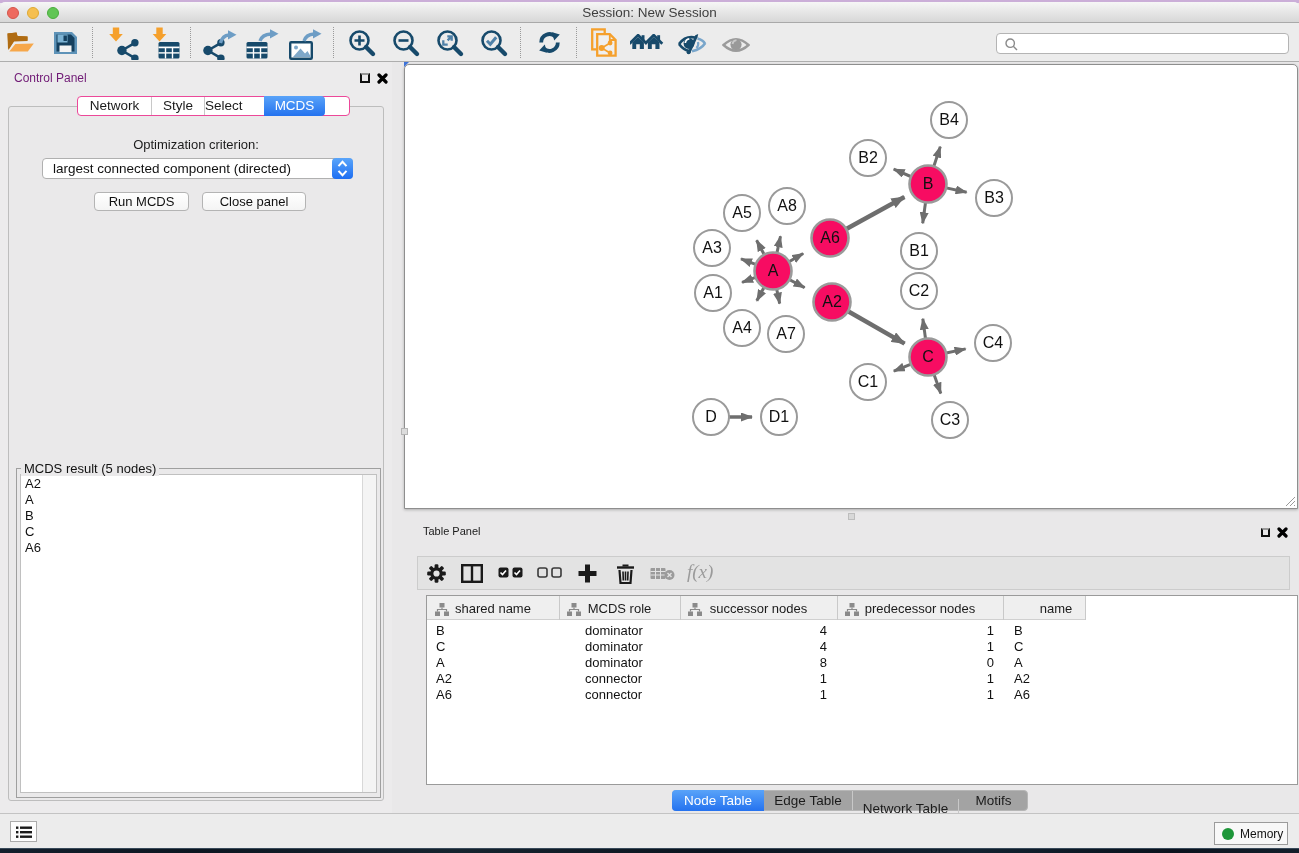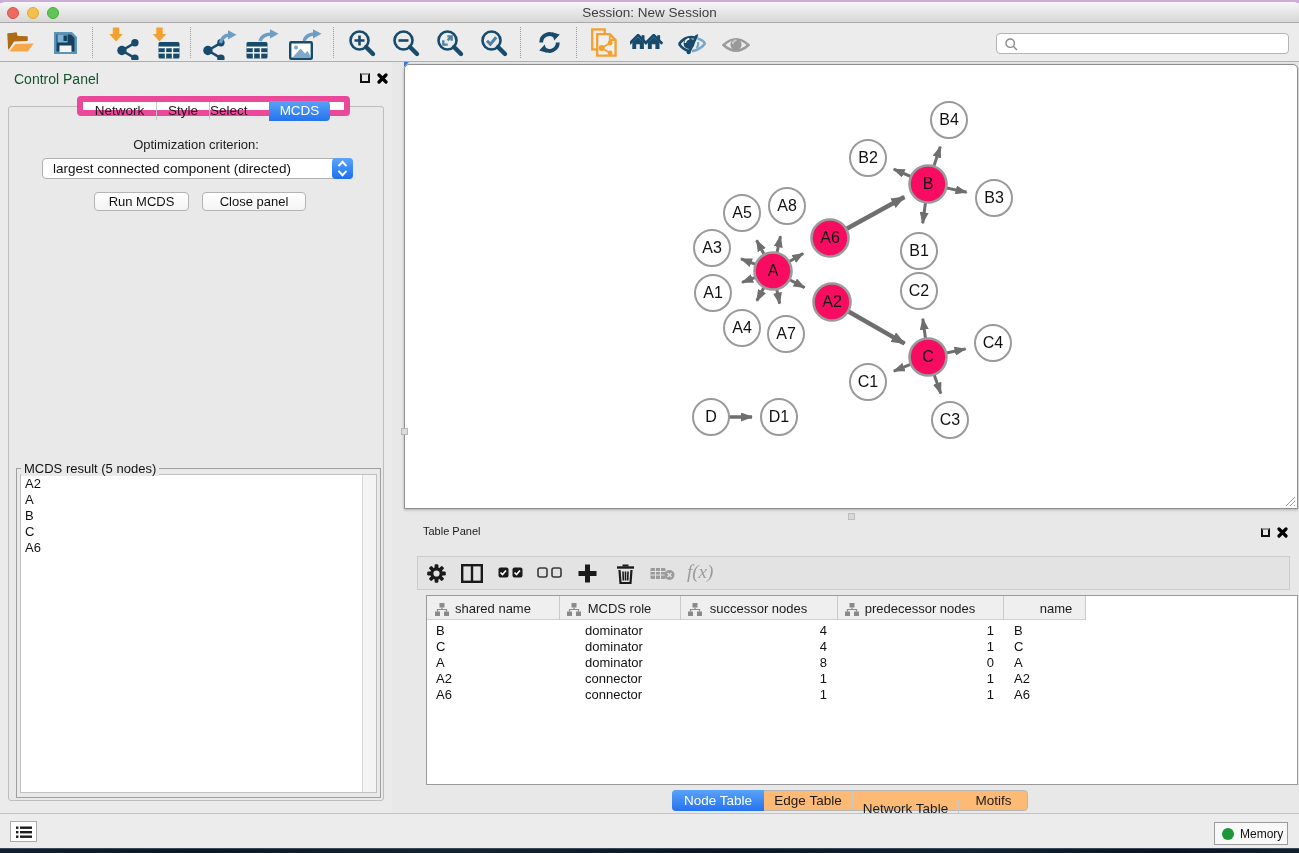--- a/index.html
+++ b/index.html
@@ -145,27 +145,27 @@
     <circle cx="14" cy="8.6" r="5.6" fill="#999999"></circle>
     <path d="M10.5,8 A 4.5,4.5 0 0 1 14.5,4.2" fill="none" stroke="#c9c9c9" stroke-width="1.8"></path>
   </svg>
 <div class="abs" style="left:996px;top:33px;width:293px;height:21px;background:#fff;border:1px solid #b4b4b4;border-radius:4px;">
 <svg class="abs" style="left:7px;top:3px;" width="15" height="15" viewBox="0 0 15 15">
       <circle cx="6.2" cy="6.2" r="4.2" fill="none" stroke="#8a8a8a" stroke-width="1.4"></circle>
       <line x1="9.3" y1="9.3" x2="13" y2="13" stroke="#8a8a8a" stroke-width="1.4"></line>
     </svg>
 </div>
 <div class="abs" style="left:0;top:62px;width:392px;height:751px;background:#ecebec;"></div>
-<div class="abs" style="left:14px;top:71px;font-size:14px;color:#14532d;">Control Panel</div>
+<div class="abs" style="left:14px;top:71px;font-size:12px;color:#701a75;">Control Panel</div>
 <div class="abs" style="left:360px;top:73px;width:10px;height:10px;border:2px solid #111;border-top-color:#999;"></div>
 <svg class="abs" style="left:377px;top:73px;" width="11" height="11" viewBox="0 0 11 11">
     <path d="M2,2 L9,9 M9,2 L2,9" stroke="#000" stroke-width="3.2" stroke-linecap="round"></path>
   </svg>
 <div class="abs" style="left:8px;top:106px;width:376px;height:695px;border:1px solid #bdbdbd;border-radius:3px;background:#eae9ea;"></div>
-<div class="abs" style="left:77px;top:96px;width:273px;height:20px;background:#fff;border:6px solid #ec4899;border-radius:4px;font-size:13.5px;color:#1b1b1b;">
+<div class="abs" style="left:77px;top:96px;width:273px;height:20px;background:#fff;border:1px solid #ec4899;border-radius:4px;font-size:13.5px;color:#1b1b1b;">
 <div class="abs" style="left:0;top:0;width:74px;height:18px;line-height:18px;text-align:center;border-right:1px solid #c8c8c8;">Network</div>
 <div class="abs" style="left:74px;top:0;width:53px;height:18px;line-height:18px;text-align:center;border-right:1px solid #c8c8c8;">Style</div>
 <div class="abs" style="left:127px;top:0;width:59px;height:18px;line-height:18px;">Select</div>
 <div class="abs" style="left:186px;top:-1px;width:61px;height:20px;line-height:20px;text-align:center;background:linear-gradient(#59a3f9,#2472ef);color:#fff;border-radius:0 4px 4px 0;">MCDS</div>
 </div>
 <div class="abs" style="left:0;top:137px;width:392px;text-align:center;font-size:13px;color:#1b1b1b;">Optimization criterion:</div>
 <div class="abs" style="left:42px;top:158px;width:311px;height:21px;background:#fff;border:1px solid #b0b0b0;border-radius:4px;">
 <div class="abs" style="left:10px;top:2px;font-size:13.5px;color:#111;">largest connected component (directed)</div>
 <div class="abs" style="right:-1px;top:-1px;width:21px;height:21px;background:linear-gradient(#5aa5fa,#1d6ef2);border-radius:4px;">
 <svg width="21" height="21" viewBox="0 0 21 21">
@@ -385,21 +385,21 @@
 <div class="abs" style="left:158px;top:75px;font-size:13px;color:#111;">connector</div>
 <div class="abs" style="left:330px;top:75px;width:70px;text-align:right;font-size:13px;color:#111;">1</div>
 <div class="abs" style="left:497px;top:75px;width:70px;text-align:right;font-size:13px;color:#111;">1</div>
 <div class="abs" style="left:587px;top:75px;font-size:13px;color:#111;">A2</div>
 <div class="abs" style="left:9px;top:91px;font-size:13px;color:#111;">A6</div>
 <div class="abs" style="left:158px;top:91px;font-size:13px;color:#111;">connector</div>
 <div class="abs" style="left:330px;top:91px;width:70px;text-align:right;font-size:13px;color:#111;">1</div>
 <div class="abs" style="left:497px;top:91px;width:70px;text-align:right;font-size:13px;color:#111;">1</div>
 <div class="abs" style="left:587px;top:91px;font-size:13px;color:#111;">A6</div>
 </div>
-<div class="abs" style="left:672px;top:790px;width:356px;height:21px;background:#fdba74;border:1px solid #b6b6b6;border-radius:4px;font-size:13.5px;color:#1b1b1b;">
+<div class="abs" style="left:672px;top:790px;width:356px;height:21px;background:#a3a3a3;border:1px solid #b6b6b6;border-radius:4px;font-size:13.5px;color:#1b1b1b;">
 <div class="abs" style="left:-1px;top:-1px;width:92px;height:21px;line-height:21px;text-align:center;background:linear-gradient(#59a3f9,#2472ef);color:#fff;border-radius:4px 0 0 4px;">Node Table</div>
 <div class="abs" style="left:91px;top:0;width:89px;height:19px;line-height:19px;text-align:center;border-right:1px solid #c8c8c8;">Edge Table</div>
 <div class="abs" style="left:180px;top:8px;width:106px;height:19px;line-height:19px;text-align:center;border-right:1px solid #c8c8c8;">Network Table</div>
 <div class="abs" style="left:286px;top:0;width:69px;height:19px;line-height:19px;text-align:center;">Motifs</div>
 </div>
 <div class="abs" style="left:0;top:813px;width:1299px;height:35px;background:#ececec;border-top:1px solid #c3c3c3;"></div>
 <div class="abs" style="left:10px;top:821px;width:27px;height:21px;background:#fdfdfd;border:1px solid #ababab;">
 <svg class="abs" style="left:5px;top:4px;" width="16" height="13" viewBox="0 0 16 13">
       <g fill="#1a1a1a">
         <rect x="0" y="0.5" width="2.4" height="2.4"></rect>

